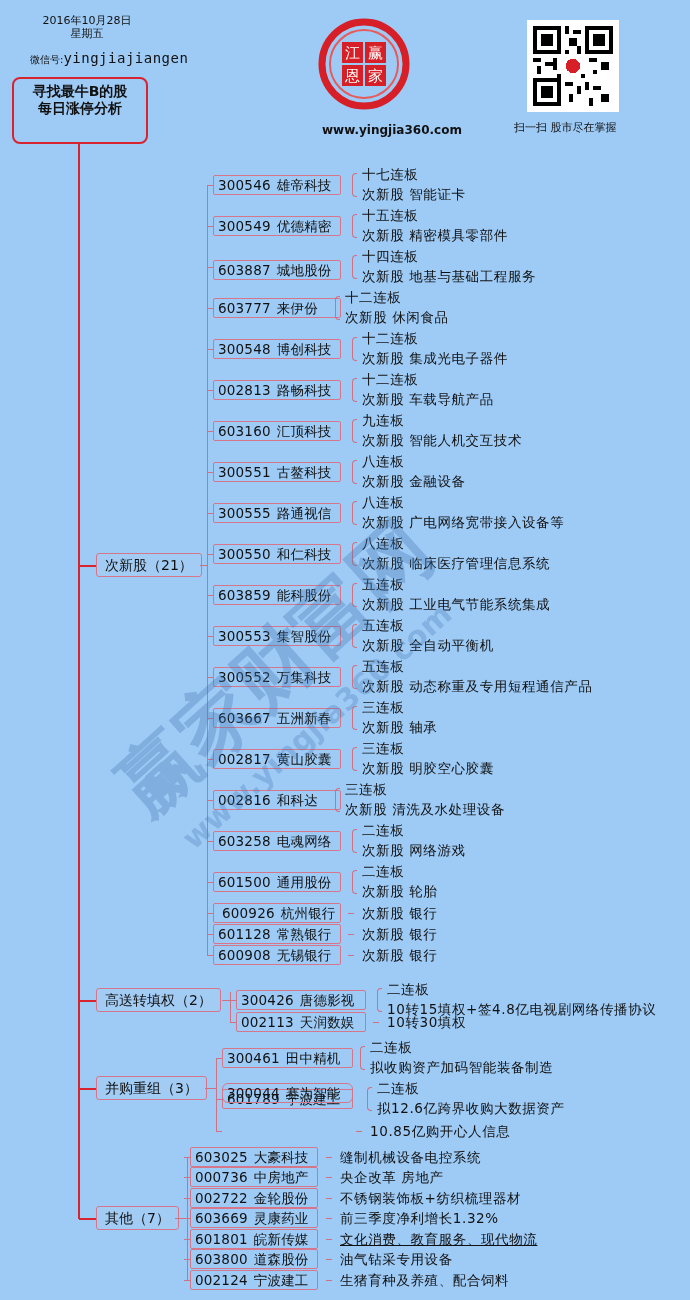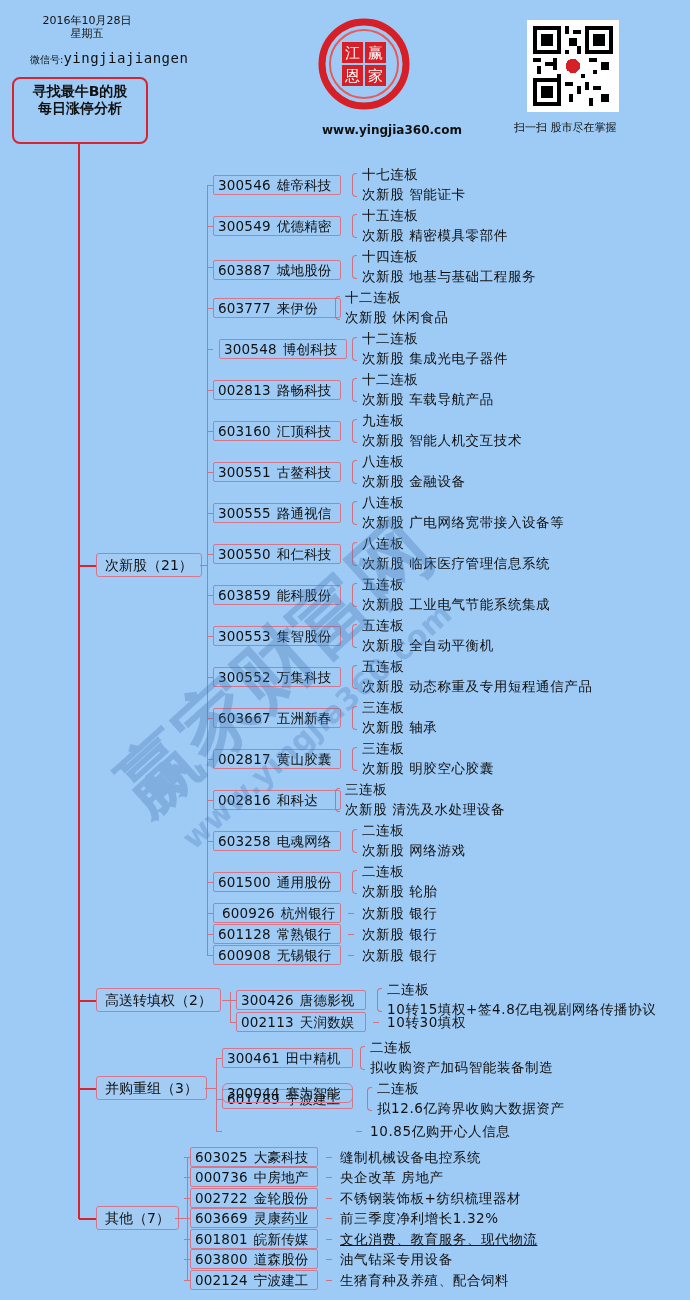--- a/index.html
+++ b/index.html
@@ -150,21 +150,21 @@
     <div class="abs stock" style="left: 213px; top: 260px; min-width: 128px;"><span class="code">603887</span><span class="name">城地股份</span></div>
     <div class="abs thin-h" style="left: 207px; top: 267px; width: 6px;"></div>
     <div class="abs bracket" style="left: 352px; top: 255px; height: 24px;"></div>
     <div class="abs note" style="left: 362px; top: 246px;">十四连板</div>
     <div class="abs note" style="left: 362px; top: 266px;">次新股 地基与基础工程服务</div>
     <div class="abs stock" style="left: 213px; top: 298px; min-width: 128px;"><span class="code">603777</span><span class="name">来伊份</span></div>
     <div class="abs thin-h" style="left: 207px; top: 308px; width: 6px;"></div>
     <div class="abs bracket" style="left: 335px; top: 296px; height: 24px;"></div>
     <div class="abs note" style="left: 345px; top: 287px;">十二连板</div>
     <div class="abs note" style="left: 345px; top: 307px;">次新股 休闲食品</div>
-    <div class="abs stock" style="left: 219px; top: 339px; min-width: 128px;"><span class="code">300548</span><span class="name">博创科技</span></div>
+    <div class="abs stock" style="left: 213px; top: 339px; min-width: 128px;"><span class="code">300548</span><span class="name">博创科技</span></div>
     <div class="abs thin-h" style="left: 207px; top: 349px; width: 6px;"></div>
     <div class="abs bracket" style="left: 352px; top: 337px; height: 24px;"></div>
     <div class="abs note" style="left: 362px; top: 328px;">十二连板</div>
     <div class="abs note" style="left: 362px; top: 348px;">次新股 集成光电子器件</div>
     <div class="abs stock" style="left: 213px; top: 380px; min-width: 128px;"><span class="code">002813</span><span class="name">路畅科技</span></div>
     <div class="abs thin-h" style="left: 207px; top: 390px; width: 6px;"></div>
     <div class="abs bracket" style="left: 352px; top: 378px; height: 24px;"></div>
     <div class="abs note" style="left: 362px; top: 369px;">十二连板</div>
     <div class="abs note" style="left: 362px; top: 389px;">次新股 车载导航产品</div>
     <div class="abs stock" style="left: 213px; top: 421px; min-width: 128px;"><span class="code">603160</span><span class="name">汇顶科技</span></div>

